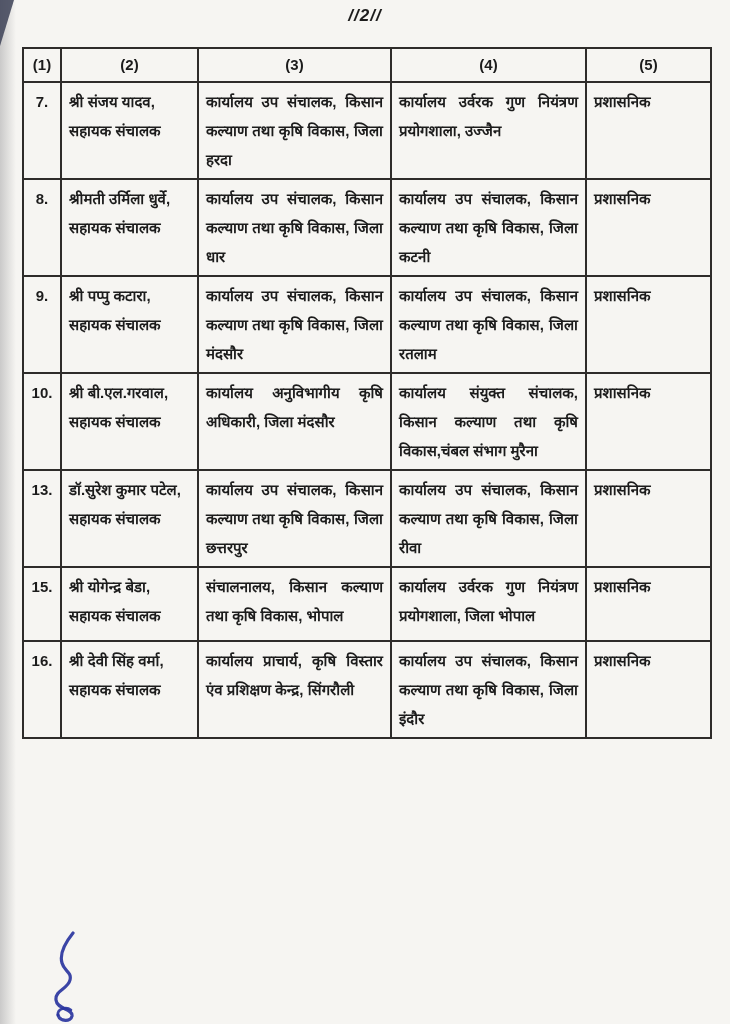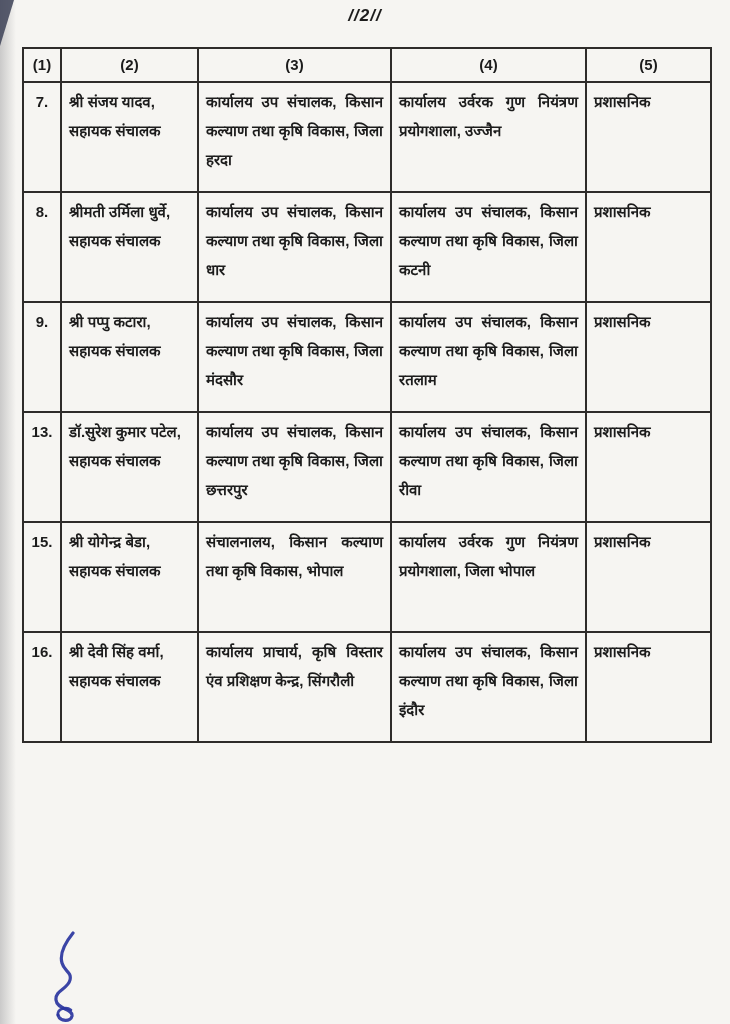--- a/index.html
+++ b/index.html
@@ -58,21 +58,21 @@
     padding:3px 2px;
   }
   td.col-sno{text-align:center;padding-left:2px;padding-right:2px;}
   td.col-name{padding-left:9px;}
   td.col-from, td.col-to{
     text-align:justify;
     text-justify:inter-word;
     padding-left:9px;padding-right:9px;
   }
   td.col-cat{padding-left:7px;}
-  tr.body-row{height:110px;}
+  tr.body-row{height:74px;}
   .signature{
     position:absolute;left:46px;top:930px;width:44px;height:92px;
     pointer-events:none;
   }
 </style>
 </head>
 <body>
 
 <div class="edge-shadow"></div>
 <div class="corner-mark"></div>
@@ -123,20 +123,30 @@
     <td class="col-sno">9.</td>
     <td class="col-name">
       <div>श्री पप्पु कटारा,</div>
       <div>सहायक संचालक</div>
     </td>
     <td class="col-from">कार्यालय उप संचालक, किसान कल्याण तथा कृषि विकास, जिला मंदसौर</td>
     <td class="col-to">कार्यालय उप संचालक, किसान कल्याण तथा कृषि विकास, जिला रतलाम</td>
     <td class="col-cat">प्रशासनिक</td>
   </tr>
 
+  <tr class="body-row">
+    <td class="col-sno">10.</td>
+    <td class="col-name">
+      <div>श्री बी.एल.गरवाल,</div>
+      <div>सहायक संचालक</div>
+    </td>
+    <td class="col-from">कार्यालय अनुविभागीय कृषि अधिकारी, जिला मंदसौर</td>
+    <td class="col-to">कार्यालय संयुक्त संचालक, किसान कल्याण तथा कृषि विकास,चंबल संभाग मुरैना</td>
+    <td class="col-cat">प्रशासनिक</td>
+  </tr>
 
 
 
   <tr class="body-row">
     <td class="col-sno">13.</td>
     <td class="col-name">
       <div>डॉ.सुरेश कुमार पटेल,</div>
       <div>सहायक संचालक</div>
     </td>
     <td class="col-from">कार्यालय उप संचालक, किसान कल्याण तथा कृषि विकास, जिला छत्तरपुर</td>

